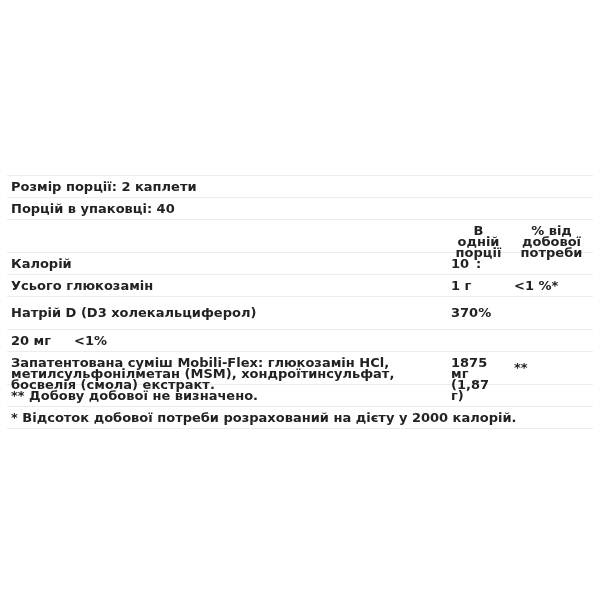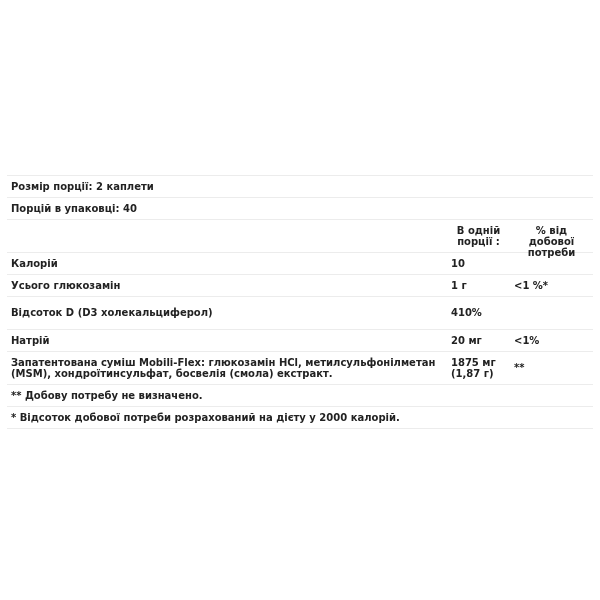--- a/index.html
+++ b/index.html
@@ -18,21 +18,21 @@
     .table {
       position: absolute;
       left: 7px;
       top: 175px;
       width: 586px;
       border-top: 1px solid #ececec;
     }
     .row {
       display: flex;
       border-bottom: 1px solid #ececec;
-      font-size: 10px;
+      font-size: 13px;
       font-weight: bold;
       line-height: 11px;
       box-sizing: border-box;
     }
     .cell {
       padding: 5px 4px 5px 4px;
       box-sizing: border-box;
     }
     .c-name { width: 440px; }
     .c-amt { width: 63px; }
@@ -68,37 +68,36 @@
     <div class="cell c-dv"></div>
   </div>
 
   <div class="row r-h21">
     <div class="cell c-name">Усього глюкозамін</div>
     <div class="cell c-amt">1 г</div>
     <div class="cell c-dv">&lt;1 %*</div>
   </div>
 
   <div class="row r-two">
-    <div class="cell c-name" style="padding-top:10px">Відсоток D (D3 холекальциферол)</div>
-    <div class="cell c-dv mid">410%</div>
+    <div class="cell c-name" style="padding-top:10px">Натрій D (D3 холекальциферол)</div>
+    <div class="cell c-dv mid">370%</div>
   </div>
 
   <div class="row r-h21">
-    <div class="cell c-name">Натрій</div>
     <div class="cell c-amt">20 мг</div>
     <div class="cell c-dv">&lt;1%</div>
   </div>
 
   <div class="row r-two">
     <div class="cell c-name">Запатентована суміш Mobili-Flex: глюкозамін HCl, метилсульфонілметан (MSM), хондроїтинсульфат, босвелія (смола) екстракт.</div>
     <div class="cell c-amt">1875 мг (1,87 г)</div>
     <div class="cell c-dv mid">**</div>
   </div>
 
   <div class="row r-h21">
-    <div class="cell full">** Добову потребу не визначено.</div>
+    <div class="cell full">** Добову добової не визначено.</div>
   </div>
 
   <div class="row r-h21">
     <div class="cell full">* Відсоток добової потреби розрахований на дієту у 2000 калорій.</div>
   </div>
 
 </div>
 
 </body></html>

